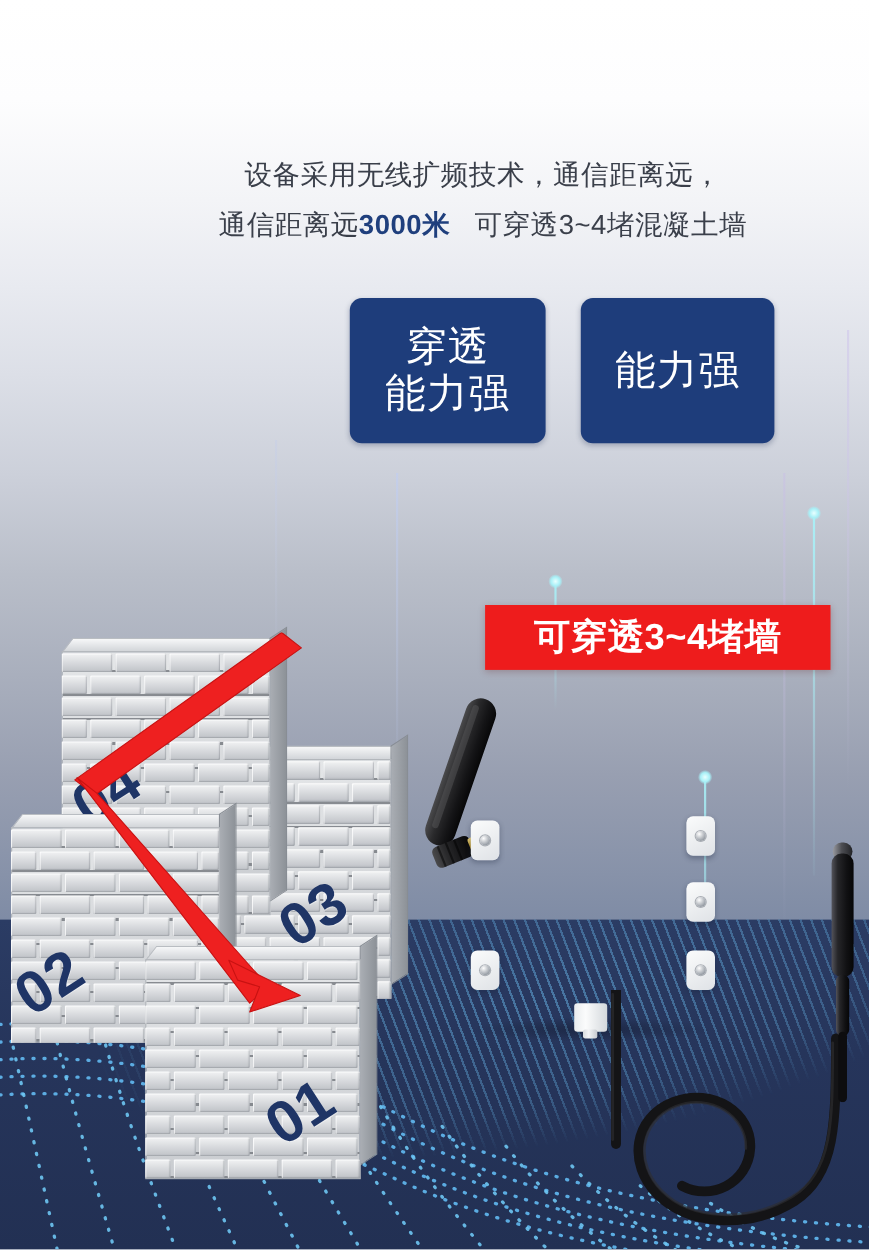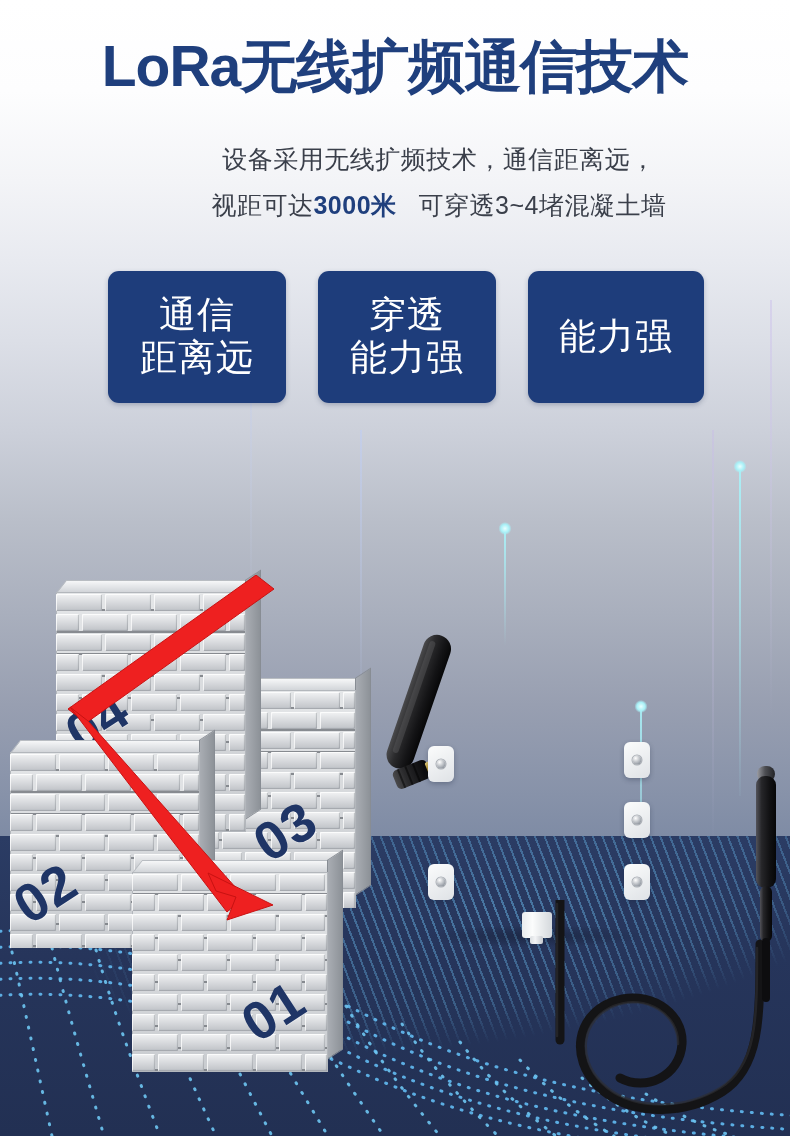--- a/index.html
+++ b/index.html
@@ -216,41 +216,39 @@
           <path d="M402,188 C430,228 462,264 498,300"></path>
           <path d="M460,206 C488,242 520,272 556,300"></path>
           <path d="M520,224 C548,254 580,280 614,300"></path>
           <path d="M582,242 C610,266 642,286 674,300"></path>
           <path d="M646,258 C674,276 704,292 734,300"></path>
         </g>
       </svg>
     </div>
   </div>
 
-  <div class="headline">LoRa无线扩频通信技术</div>
 
   <div class="subline l1">
     <span>设备采用无线扩频技术，通信距离远，</span>
   </div>
   <div class="subline l2">
-    <span>视距可达</span><span class="hl">3000米</span><span class="gap"></span><span>可穿透3~4堵混凝土墙</span>
-  </div>
-
-  <div class="feat" id="feat-1">
-    <b>通信</b>
-    <b>距离远</b>
-  </div>
+    <span>通信距离远</span><span class="hl">3000米</span><span class="gap"></span><span>可穿透3~4堵混凝土墙</span>
+  </div>
+
   <div class="feat" id="feat-2">
     <b>穿透</b>
     <b>能力强</b>
   </div>
   <div class="feat" id="feat-3">
     <b>能力强</b>
   </div>
 
+  <div class="redbar">
+    <span>可穿透3~4堵墙</span>
+  </div>
 
   <div class="wall" style="left:56px; top:592px; width:190px; height:240px; z-index:6;">
     <div class="cap"></div>
     <div class="side"></div>
     <div class="face"></div>
     <div class="bricks">
         <div class="brow" style="top: 2px;">
           <div class="brick" style="left: 0px; width: 46px;"></div>
           <div class="brick" style="left: 49px; width: 46px;"></div>
           <div class="brick" style="left: 98px; width: 46px;"></div>

